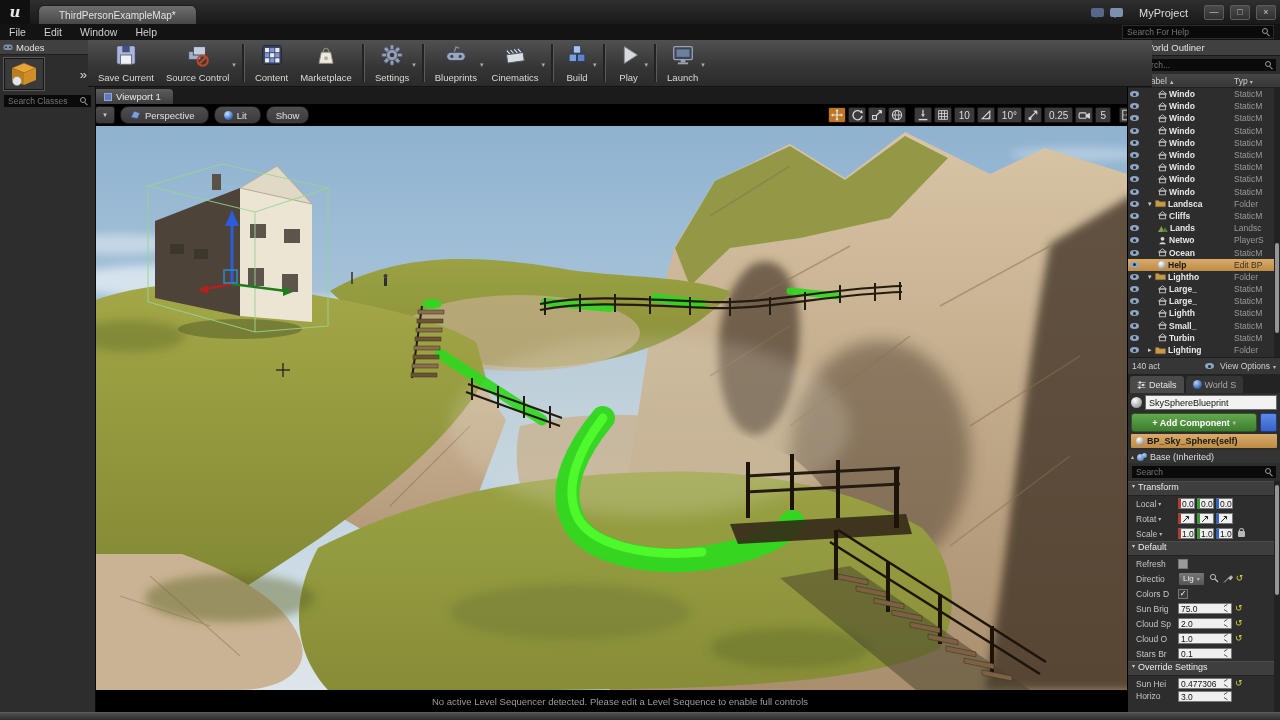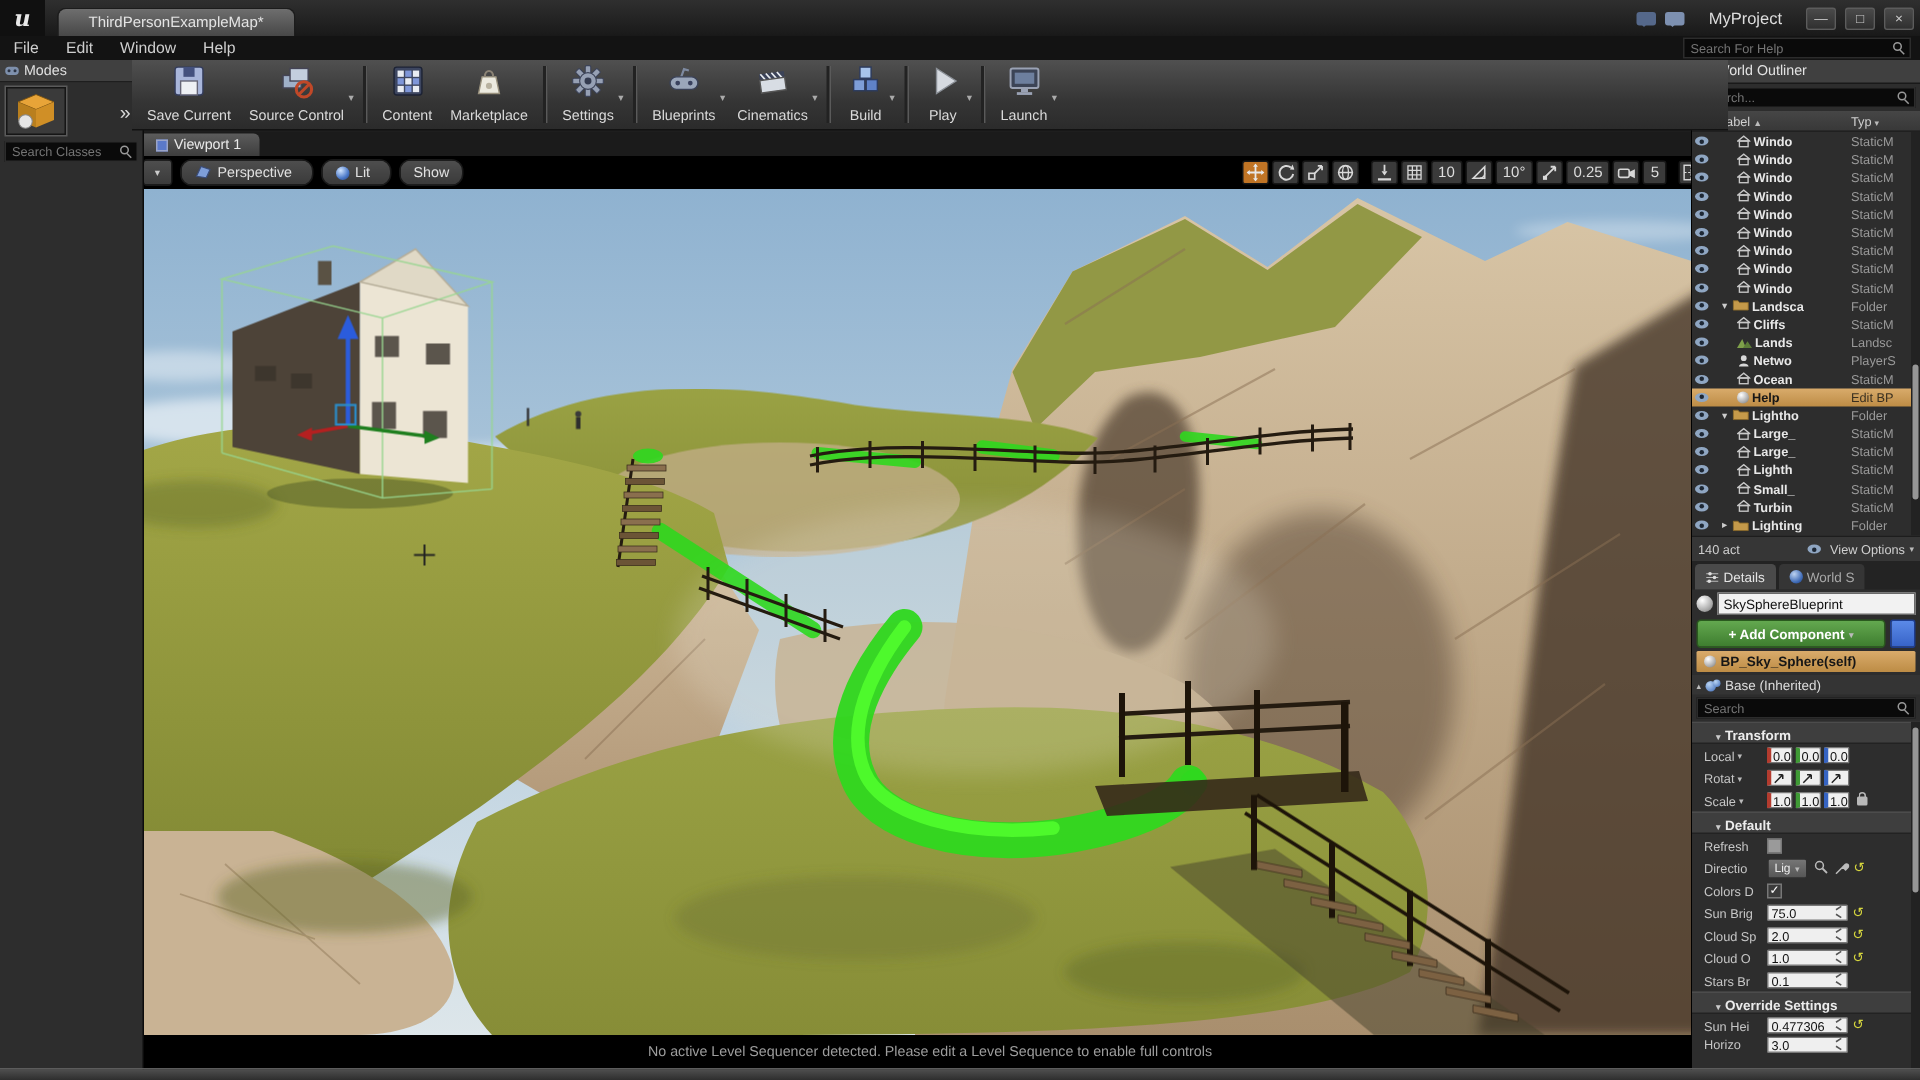--- a/index.html
+++ b/index.html
@@ -98,21 +98,21 @@
   .btn-bp{width:15px;height:17px;background:linear-gradient(#5b8ae8,#3763c8);border:1px solid #1e3c8c;border-radius:2px;}
   .dt-comp{height:14px;display:flex;align-items:center;gap:3px;padding-left:5px;font-size:9px;font-weight:bold;color:#161616;background:linear-gradient(#d9ab6b,#bd8c45);margin:0 3px;border-radius:1px;}
   .dt-base{height:13px;display:flex;align-items:center;gap:3px;padding-left:3px;font-size:9px;color:#ddd;background:#343434;margin:2px 0 1px;}
   .base-ico{width:10px;height:8px;position:relative;}
   .base-ico:before,.base-ico:after{content:"";position:absolute;border-radius:50%;background:radial-gradient(circle at 35% 30%,#b8d4f4,#3d69b5);}
   .base-ico:before{left:0;top:1px;width:7px;height:7px;}
   .base-ico:after{left:5px;top:0;width:5px;height:5px;}
   .dt-search{display:flex;align-items:center;gap:2px;padding:1px 3px 2px;}
   .dt-search .search-box{flex:1;height:12px;}
   .dt-body{flex:1;position:relative;overflow:hidden;}
-  .sec-h{height:13px;background:#3e3e3e;border-top:1px solid #4c4c4c;border-bottom:1px solid #222;display:flex;align-items:flex-end;font-size:9px;font-weight:bold;color:#ececec;padding-left:16px;gap:3px;}
+  .sec-h{height:13px;background:#3e3e3e;border-top:1px solid #4c4c4c;border-bottom:1px solid #222;display:flex;align-items:flex-start;font-size:9px;font-weight:normal;color:#ececec;padding-left:4px;gap:3px;}
   .sec-caret{font-size:6px;color:#ccc;}
   .prow{min-height:15px;display:flex;align-items:center;font-size:8.5px;color:#c6c6c6;padding-left:8px;gap:2px;}
   .prow.clip{max-height:7px;overflow:hidden;align-items:flex-start;}
   .plabel{width:40px;flex:0 0 40px;white-space:nowrap;overflow:hidden;display:flex;align-items:center;gap:2px;}
   .nfield{height:11px;background:#efefef;border:1px solid #787878;border-radius:1px;color:#111;font-size:8.5px;display:flex;align-items:center;padding:0 2px;box-sizing:border-box;}
   .nfield.wide{width:54px;}
   .nfield .num{flex:1;overflow:hidden;white-space:nowrap;}
   .vecf{width:17px;flex:0 0 17px;padding:0 1px;border-left:3px solid #888;}
   .reset{color:#d6d63e;font-size:9px;line-height:9px;margin-left:1px;}
   .chk{width:10px;height:10px;border:1px solid #777;background:#3b3b3b;display:flex;align-items:center;justify-content:center;font-size:8px;line-height:8px;color:#fff;box-sizing:border-box;}

